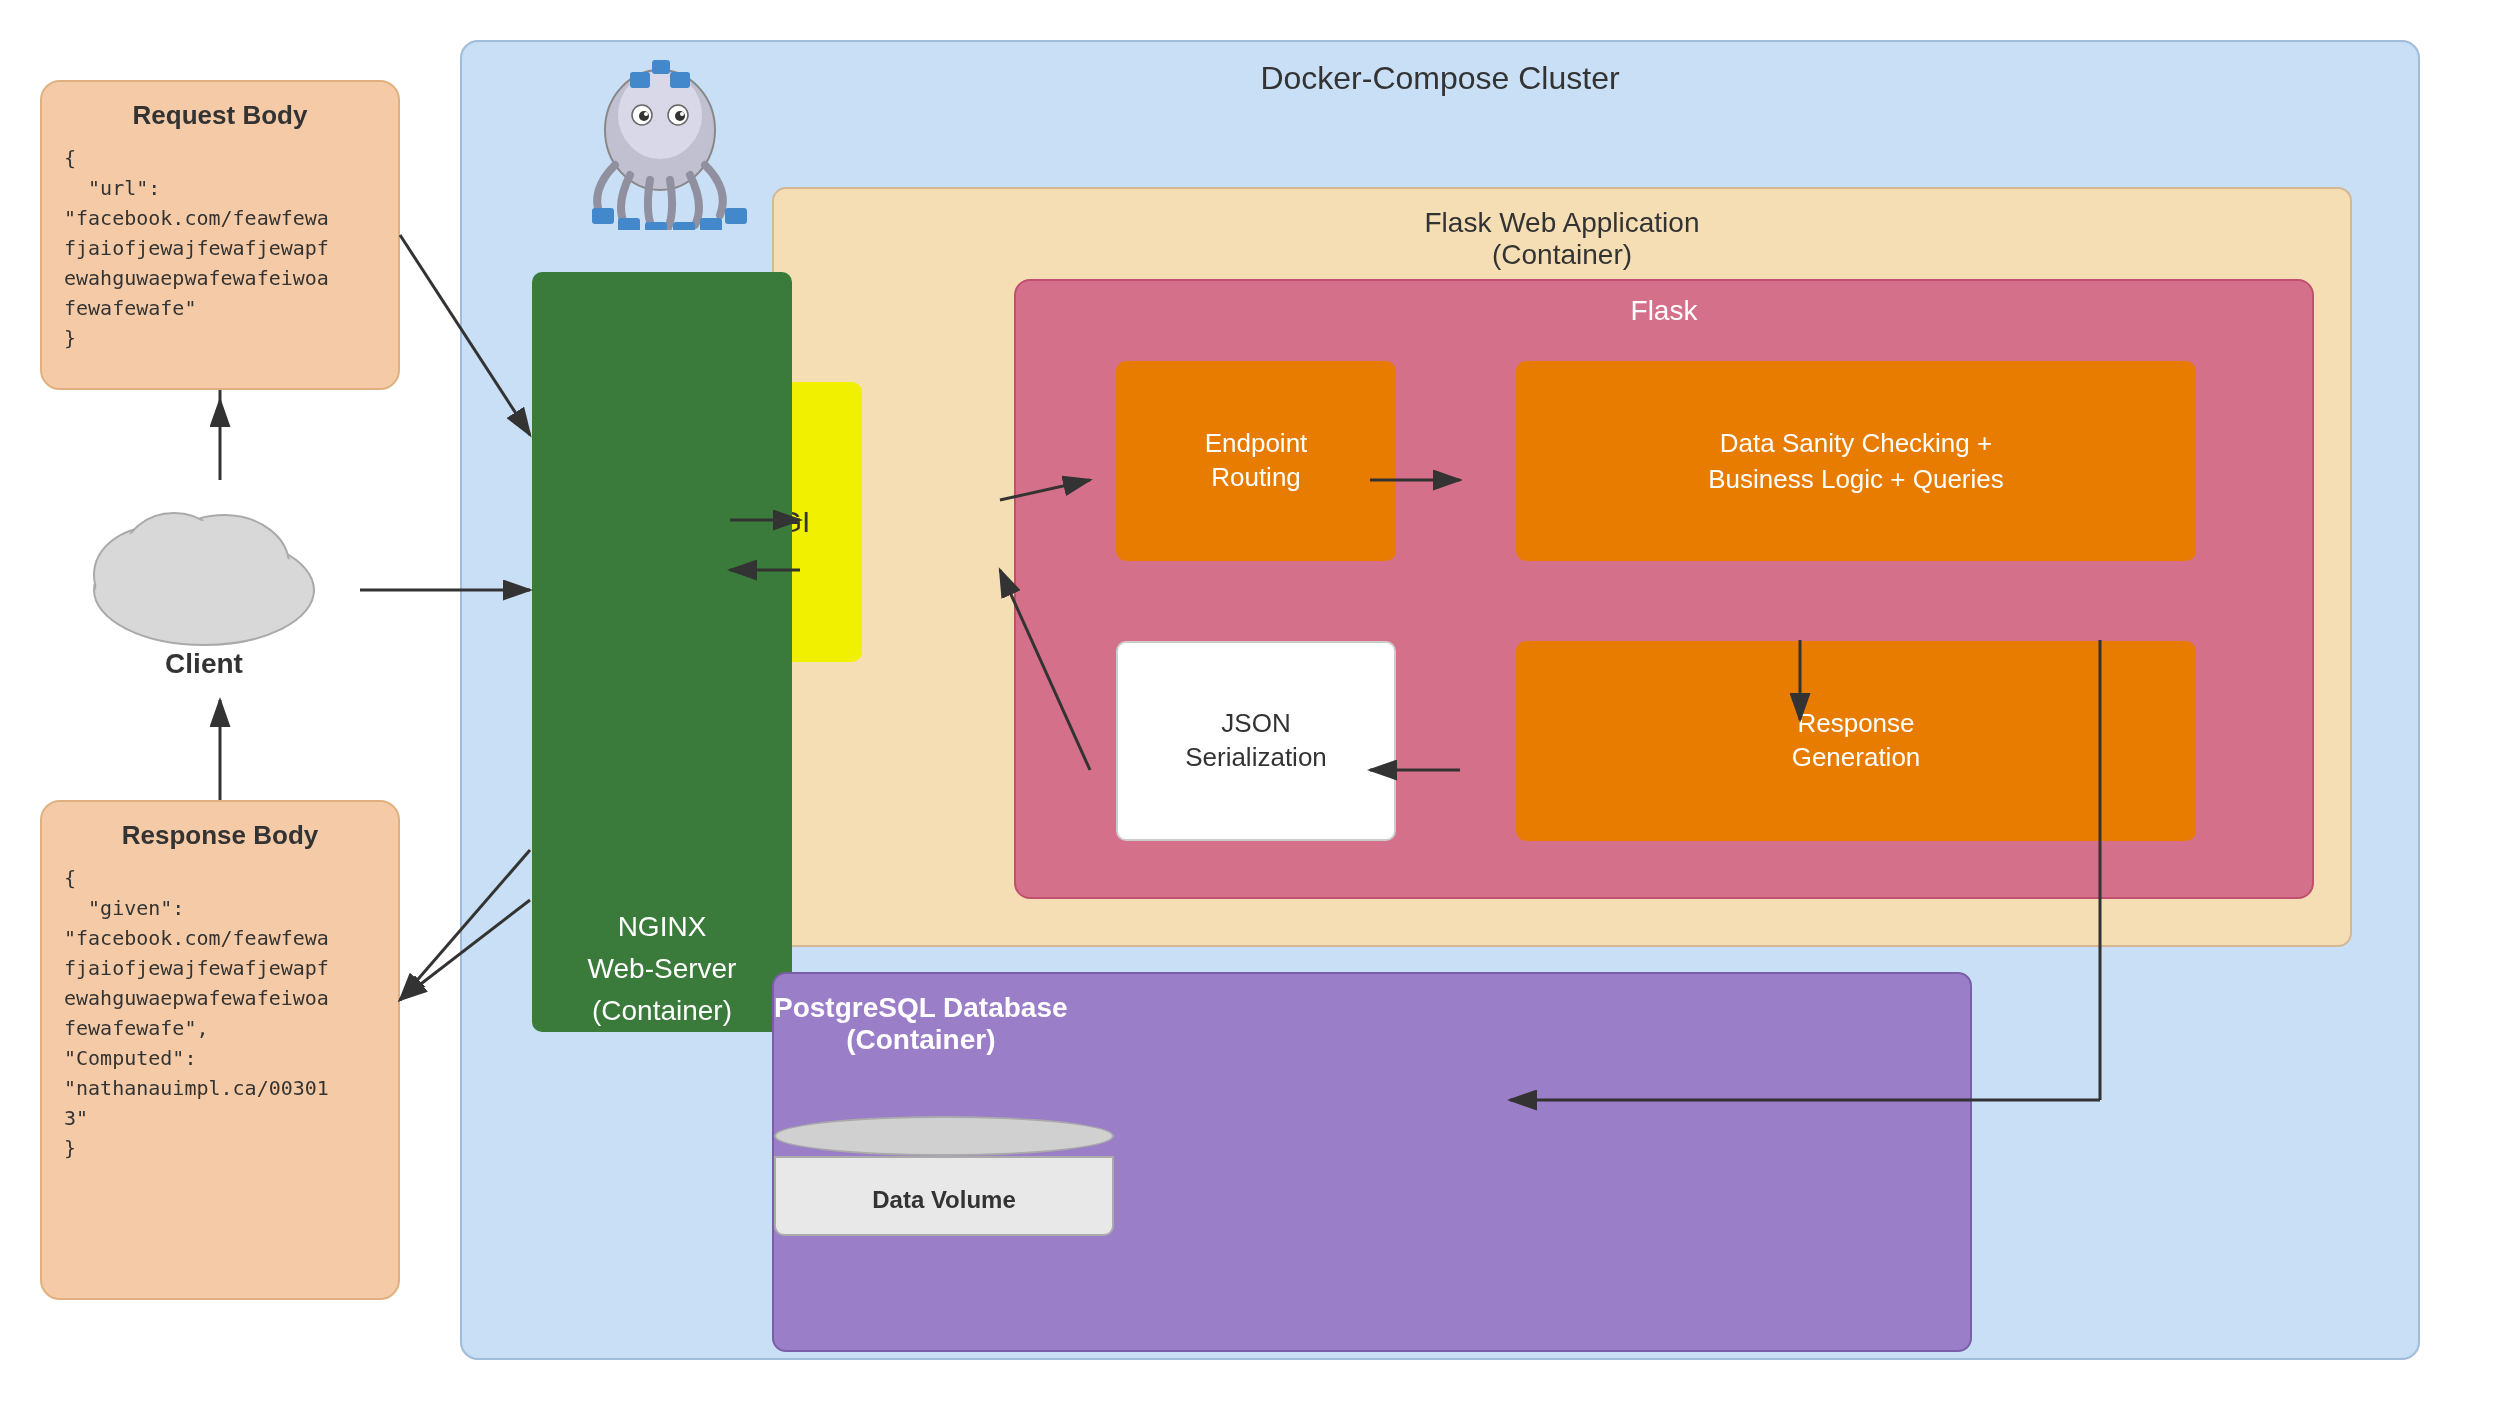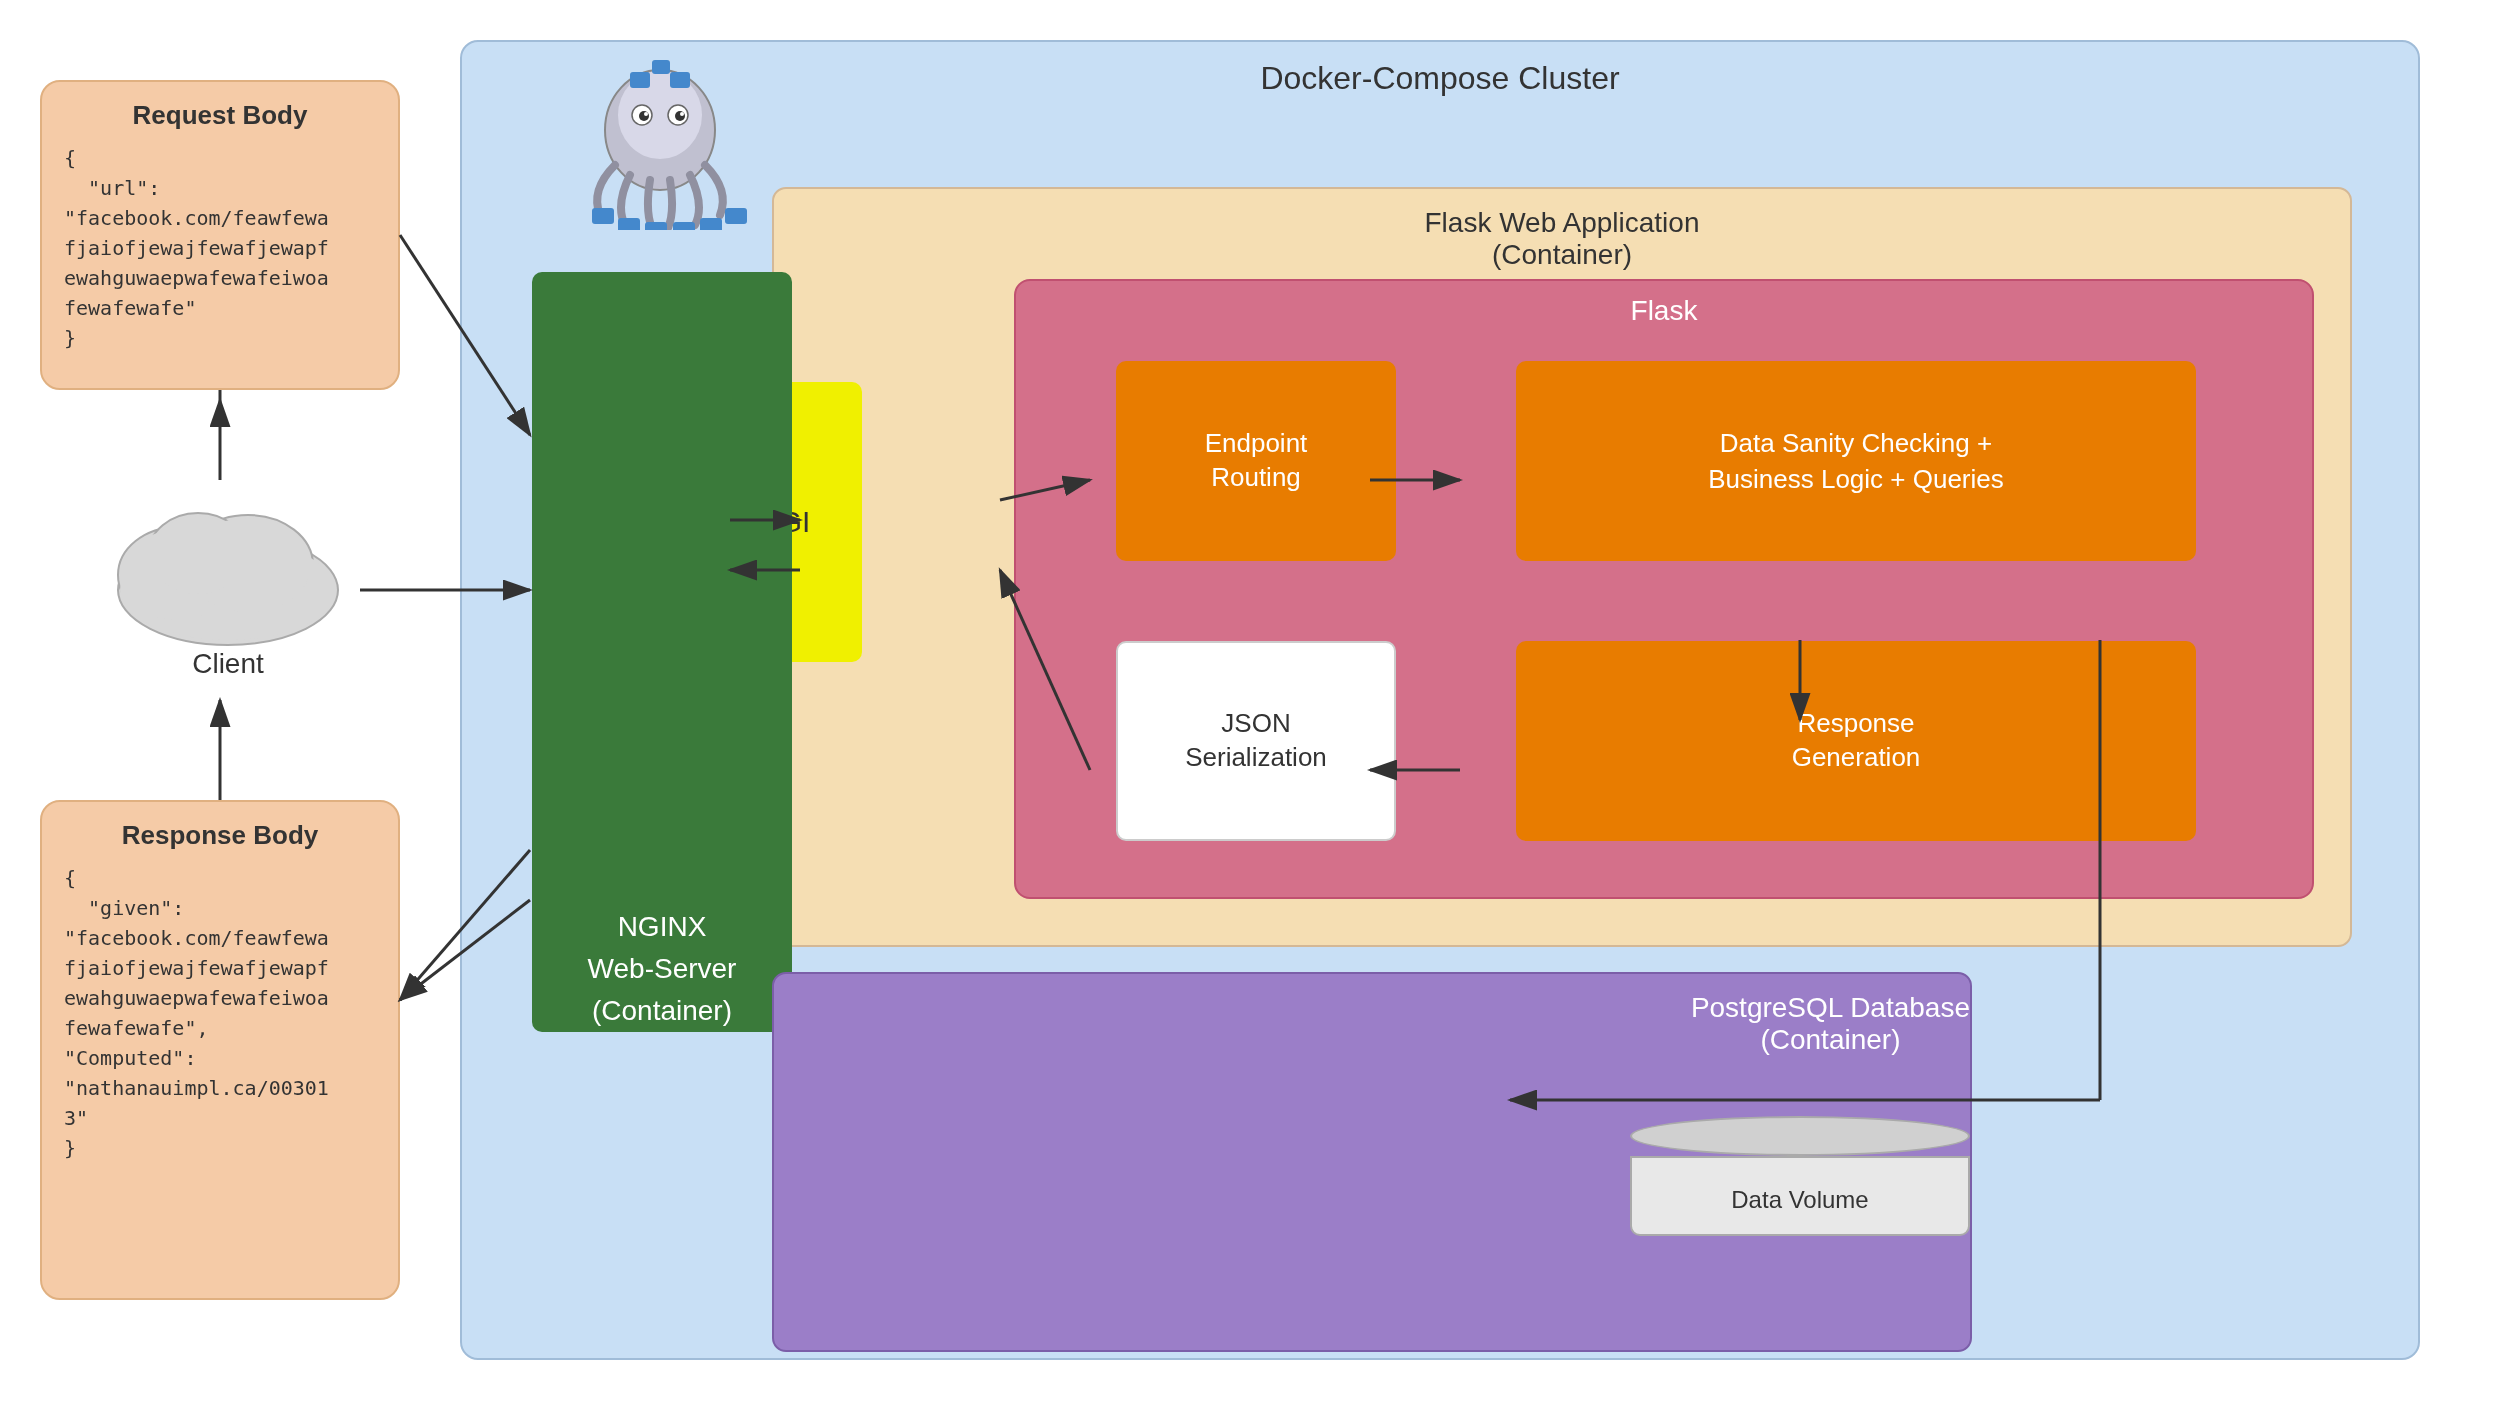--- a/index.html
+++ b/index.html
@@ -219,21 +219,22 @@
       position: absolute;
       left: 310px;
       top: 930px;
       width: 1200px;
       height: 380px;
       background: #9b7ec8;
       border: 2px solid #7b5ea8;
       border-radius: 14px;
       display: flex;
       flex-direction: column;
-      align-items: flex-end;
+      align-items: flex-start;
+      font-weight: bold;
     }
 
     .postgres-label {
       font-size: 28px;
       color: #fff;
       margin-top: 18px;
       text-align: center;
     }
 
     .cylinder-body {
@@ -321,24 +322,25 @@
     .response-body-code {
       font-family: monospace;
       font-size: 20px;
       color: #333;
       line-height: 1.5;
     }
 
     
     .client-cloud {
       position: absolute;
-      left: 88px;
+      left: 64px;
       top: 480px;
       width: 280px;
       height: 220px;
+      font-weight: bold;
     }
 
     .cloud-label {
       position: absolute;
       bottom: 20px;
       left: 50%;
       transform: translateX(-50%);
       font-size: 28px;
       color: #333;
       white-space: nowrap;

